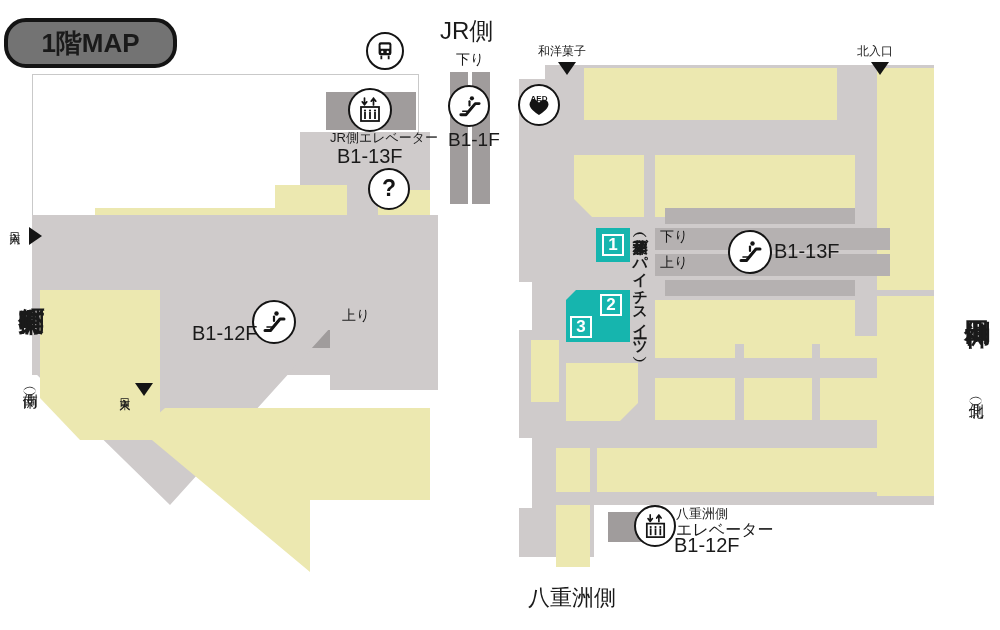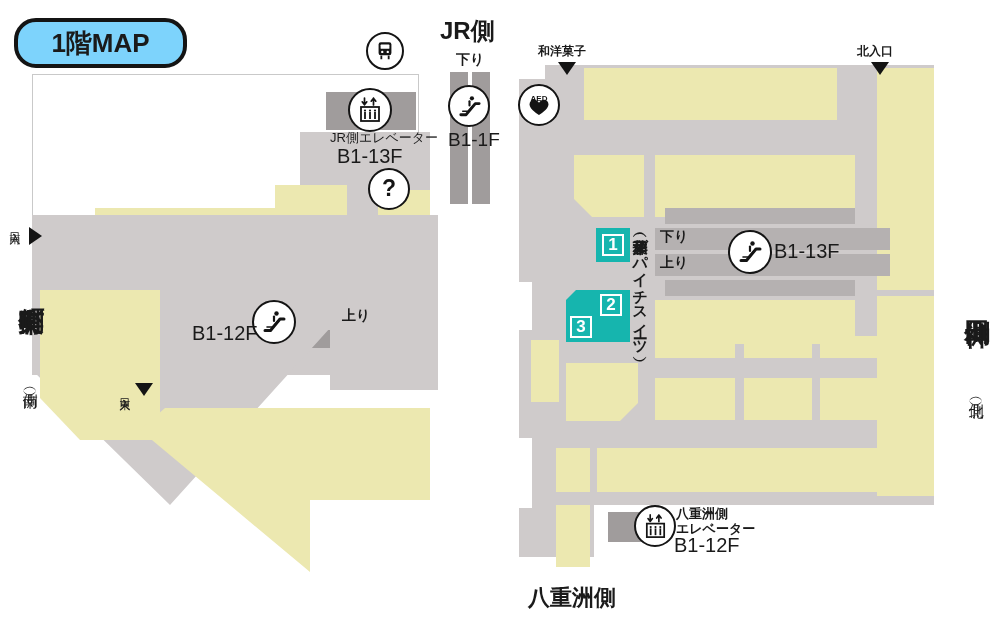--- a/index.html
+++ b/index.html
@@ -6,24 +6,24 @@
   html,body{margin:0;padding:0;background:#ffffff;}
   body{
     width:1000px;height:630px;position:relative;overflow:hidden;
     font-family:"Liberation Sans","DejaVu Sans",sans-serif;
     color:#1a1a1a;
   }
   #map-root{position:absolute;left:0;top:0;width:1000px;height:630px;}
 
   
   .title-badge{
-    position:absolute;left:14px;top:18px;
+    position:absolute;left:4px;top:18px;
     width:165px;height:42px;
     border:4px solid #141414;border-radius:22px;
-    background:#7dd3fc;
+    background:#737373;
     display:flex;align-items:center;justify-content:center;
     font-size:26px;font-weight:bold;letter-spacing:0px;
     z-index:40;
     text-align:right;
   }
 
   
   .shape{position:absolute;}
   .gray{background:#cfcbcb;}
   .yellow{background:#ece8b0;}
@@ -37,21 +37,21 @@
   .ico{
     position:absolute;border-radius:50%;background:#ffffff;
     border:2px solid #141414;
     display:flex;align-items:center;justify-content:center;
     z-index:25;box-sizing:border-box;
   }
   .ico svg{display:block;}
 
   
   .lbl{position:absolute;white-space:nowrap;z-index:30;line-height:1.05;}
-  .lbl-b{font-weight:bold;}
+  .lbl-b{font-weight:normal;}
   .vert{
     position:absolute;z-index:30;
     writing-mode:vertical-rl;text-orientation:upright;
     line-height:1.08;white-space:nowrap;
   }
   .vert-b{font-weight:bold;}
 
   
   .tri-down{
     position:absolute;width:0;height:0;z-index:30;
@@ -278,21 +278,21 @@
           <circle cx="9" cy="14.6" r="1.1"></circle>
             <rect x="8.1" y="16" width="1.8" height="7"></rect>
           <circle cx="14" cy="14.6" r="1.1"></circle>
             <rect x="13.1" y="16" width="1.8" height="7"></rect>
           <circle cx="19" cy="14.6" r="1.1"></circle>
             <rect x="18.1" y="16" width="1.8" height="7"></rect>
         </g>
       </svg>
     </div>
     <div class="lbl lbl-b" style="left:676px;top:507px;font-size:13px;">八重洲側</div>
-    <div class="lbl lbl-b" style="left:676px;top:522px;font-size:13px;">エレベーター</div>
+    <div class="lbl lbl-b" style="left:676px;top:522px;font-size:16px;">エレベーター</div>
     <div class="lbl" style="left:674px;top:535px;font-size:20px;">B1-12F</div>
 
     <div class="vert vert-b" style="left:964px;top:300px;font-size:26px;">神田側</div>
     <div class="vert" style="left:968px;top:392px;font-size:15px;">（北側）</div>
 
     <div class="lbl lbl-b" style="left:528px;top:586px;font-size:22px;">八重洲側</div>
   </div>
 
 </div>
 

